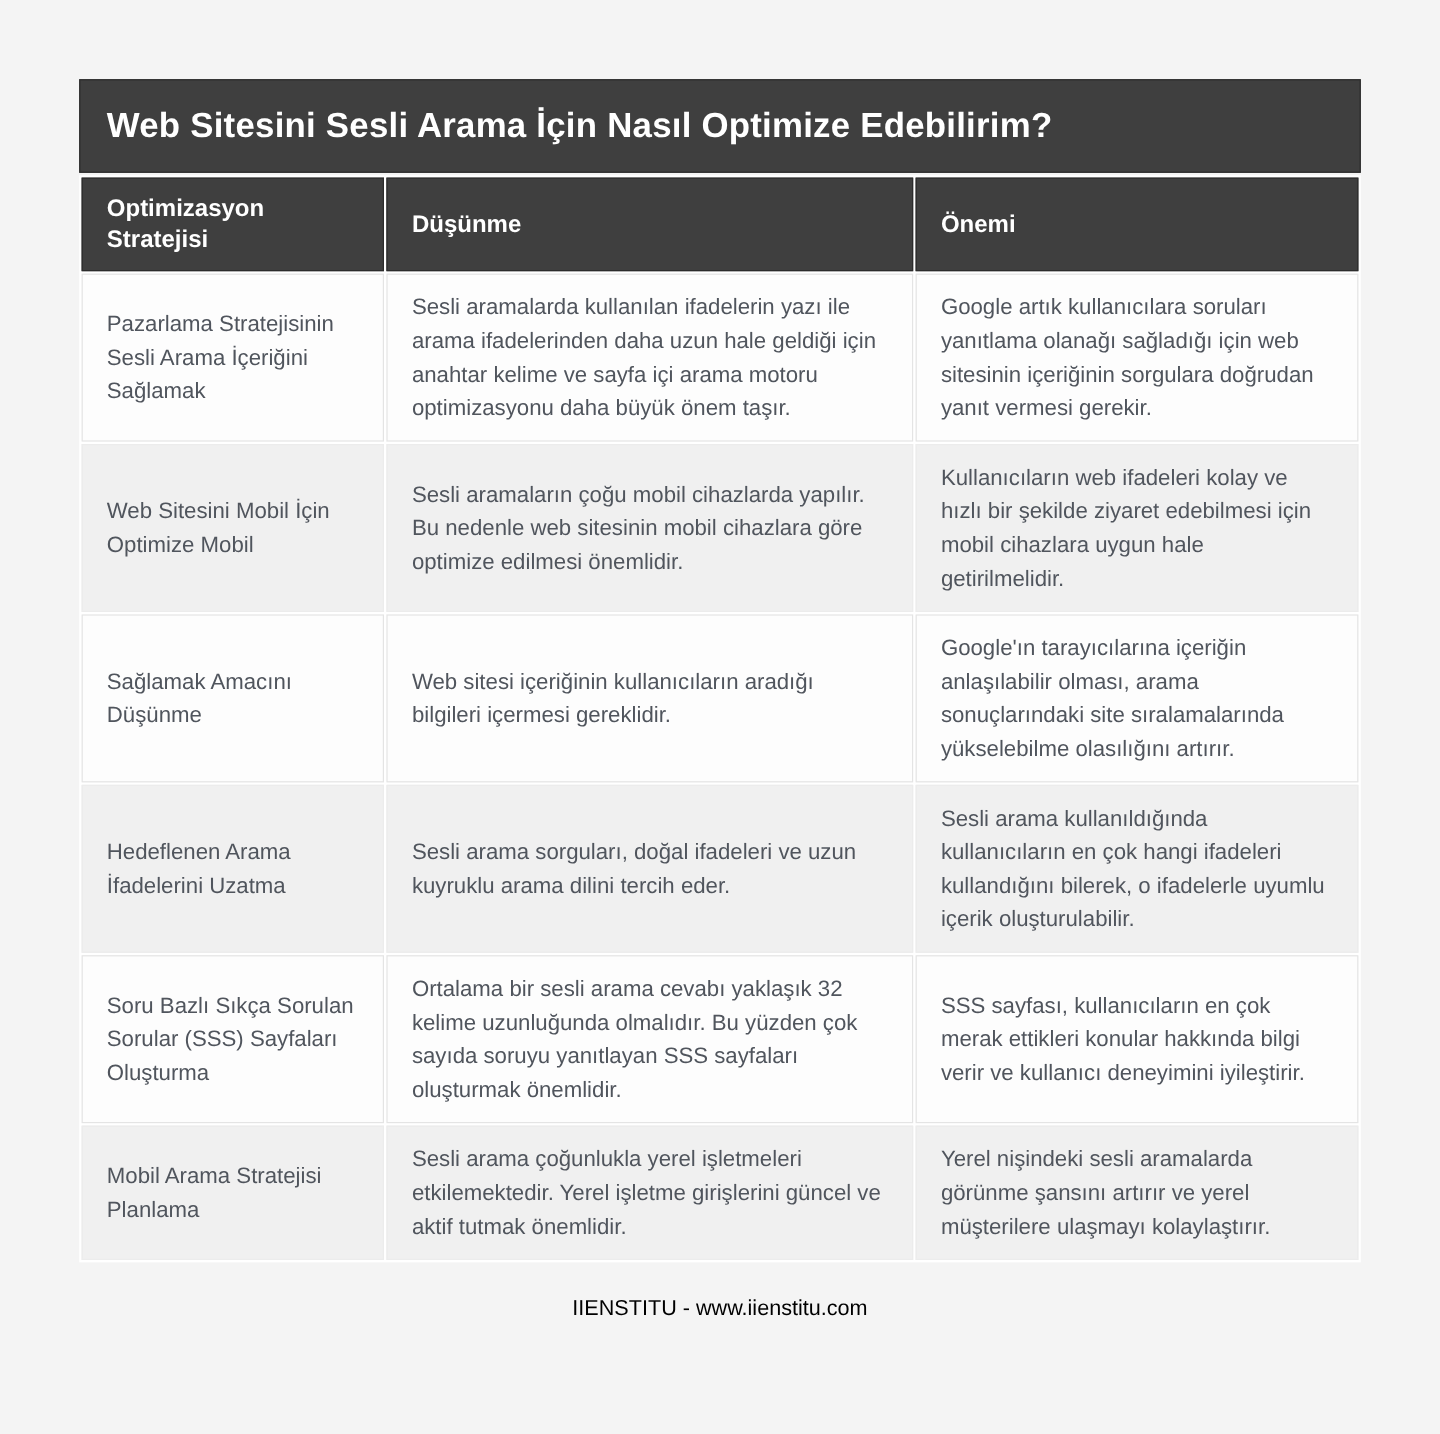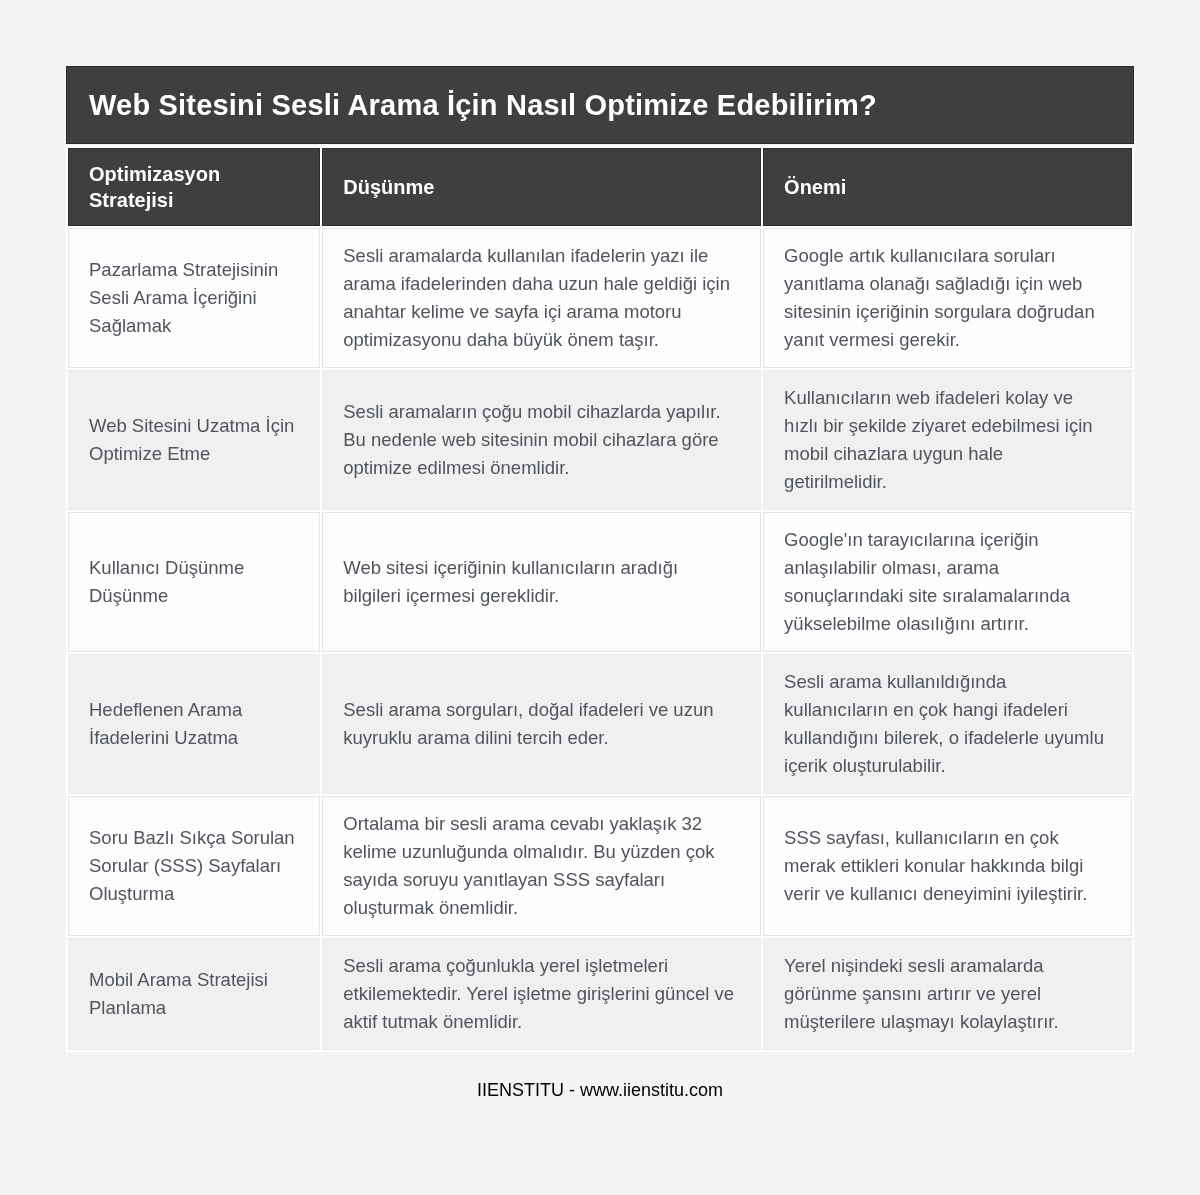--- a/index.html
+++ b/index.html
@@ -95,26 +95,26 @@
             <th>Önemi</th>
           </tr>
         </thead>
         <tbody>
           <tr>
             <td>Pazarlama Stratejisinin Sesli Arama İçeriğini Sağlamak</td>
             <td>Sesli aramalarda kullanılan ifadelerin yazı ile arama ifadelerinden daha uzun hale geldiği için anahtar kelime ve sayfa içi arama motoru optimizasyonu daha büyük önem taşır.</td>
             <td>Google artık kullanıcılara soruları yanıtlama olanağı sağladığı için web sitesinin içeriğinin sorgulara doğrudan yanıt vermesi gerekir.</td>
           </tr>
           <tr>
-            <td>Web Sitesini Uzatma İçin Optimize Etme</td>
+            <td>Web Sitesini Mobil İçin Optimize Mobil</td>
             <td>Sesli aramaların çoğu mobil cihazlarda yapılır. Bu nedenle web sitesinin mobil cihazlara göre optimize edilmesi önemlidir.</td>
             <td>Kullanıcıların web ifadeleri kolay ve hızlı bir şekilde ziyaret edebilmesi için mobil cihazlara uygun hale getirilmelidir.</td>
           </tr>
           <tr>
-            <td>Kullanıcı Düşünme Düşünme</td>
+            <td>Sağlamak Amacını Düşünme</td>
             <td>Web sitesi içeriğinin kullanıcıların aradığı bilgileri içermesi gereklidir.</td>
             <td>Google'ın tarayıcılarına içeriğin anlaşılabilir olması, arama sonuçlarındaki site sıralamalarında yükselebilme olasılığını artırır.</td>
           </tr>
           <tr>
             <td>Hedeflenen Arama İfadelerini Uzatma</td>
             <td>Sesli arama sorguları, doğal ifadeleri ve uzun kuyruklu arama dilini tercih eder.</td>
             <td>Sesli arama kullanıldığında kullanıcıların en çok hangi ifadeleri kullandığını bilerek, o ifadelerle uyumlu içerik oluşturulabilir.</td>
           </tr>
           <tr>
             <td>Soru Bazlı Sıkça Sorulan Sorular (SSS) Sayfaları Oluşturma</td>

